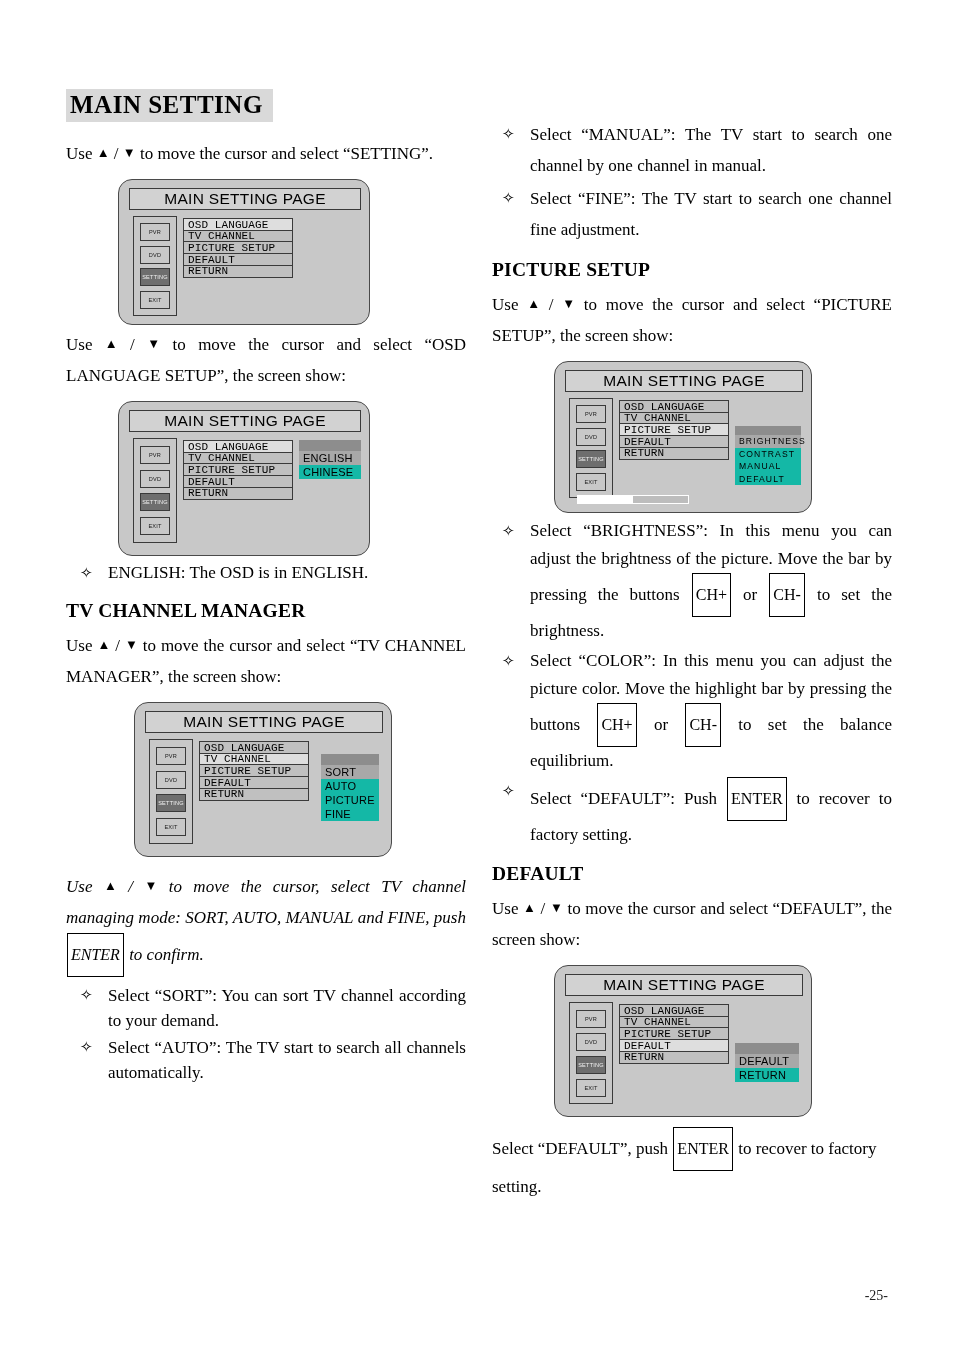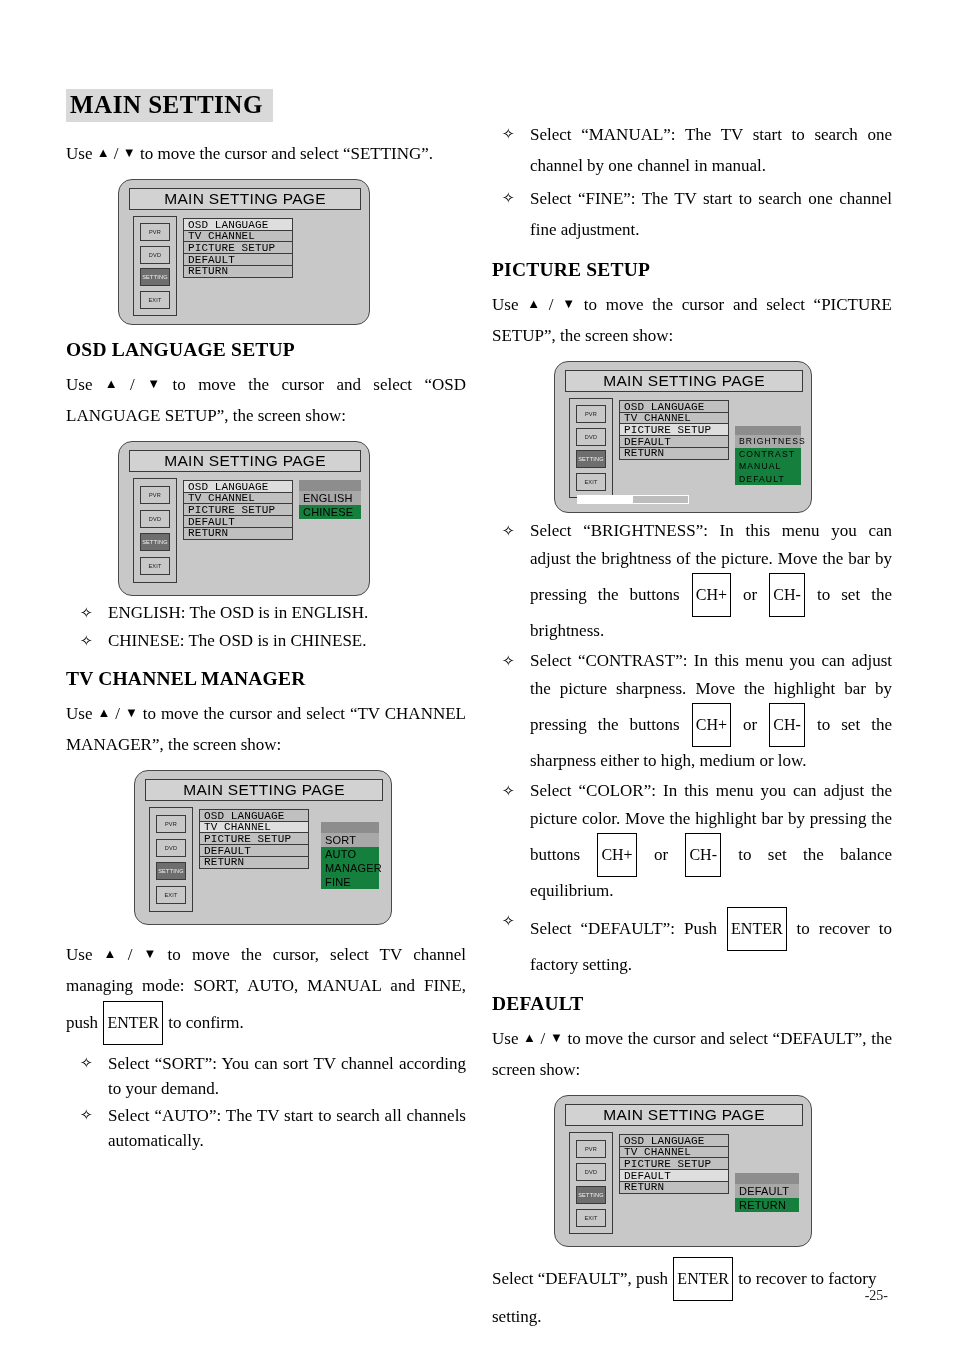--- a/index.html
+++ b/index.html
@@ -166,21 +166,21 @@
     align-items: center;
     padding-left: 4px;
     margin-top: -1.3px;
     letter-spacing: .1px;
   }
   .tv-menu-item:first-child { margin-top: 0; }
   .tv-menu-item.sel { background: #dedede; }
 
   .tv-sub {
     position: absolute;
-    background: #15803d;
+    background: #14b8a6;
     box-sizing: border-box;
   }
   .tv-sub-head {
     background: #8d8d8d;
     height: 11px;
   }
   .tv-sub-item {
     font-family: "Liberation Sans", "DejaVu Sans", sans-serif;
     font-size: 11px;
     color: #000;
@@ -242,21 +242,20 @@
           <div class="tv-menu-item sel" style="height:13px;">OSD LANGUAGE</div>
           <div class="tv-menu-item" style="height:13px;">TV CHANNEL</div>
           <div class="tv-menu-item" style="height:13px;">PICTURE SETUP</div>
           <div class="tv-menu-item" style="height:13px;">DEFAULT</div>
           <div class="tv-menu-item" style="height:13px;">RETURN</div>
         </div>
       </div>
     </div>
 
     
-    <h2 class="section-head">OSD LANGUAGE SETUP</h2>
     <p class="para">
       <span>Use </span><span class="arrows"><span class="arr-up">▲</span> / <span class="arr-dn">▼</span></span><span> to move the cursor and select “OSD LANGUAGE SETUP”, the screen show:</span>
     </p>
 
     <div class="tvwrap">
       <div class="tv" style="width:252px;height:155px;margin-left:52px;">
         <div class="tv-title" style="left:10px;top:8px;width:232px;height:22px;">MAIN SETTING PAGE</div>
         <div class="tv-sidebar" style="left:14px;top:36px;width:44px;height:105px;padding:4px 0;">
           <div class="tv-sidebtn" style="height:18px;">PVR</div>
           <div class="tv-sidebtn" style="height:18px;">DVD</div>
@@ -273,21 +272,20 @@
         <div class="tv-sub" style="left:180px;top:38px;width:62px;">
           <div class="tv-sub-head"></div>
           <div class="tv-sub-item sel">ENGLISH</div>
           <div class="tv-sub-item">CHINESE</div>
         </div>
       </div>
     </div>
 
     <ul class="bullets tight">
       <li>ENGLISH: The OSD is in ENGLISH.</li>
-      <li>CHINESE: The OSD is in CHINESE.</li>
     </ul>
 
     
     <h2 class="section-head">TV CHANNEL MANAGER</h2>
     <p class="para">
       <span>Use </span><span class="arrows"><span class="arr-up">▲</span> / <span class="arr-dn">▼</span></span><span> to move the cursor and select “TV CHANNEL MANAGER”, the screen show:</span>
     </p>
 
     <div class="tvwrap">
       <div class="tv" style="width:258px;height:155px;margin-left:68px;">
@@ -302,27 +300,27 @@
           <div class="tv-menu-item" style="height:13px;">OSD LANGUAGE</div>
           <div class="tv-menu-item sel" style="height:13px;">TV CHANNEL</div>
           <div class="tv-menu-item" style="height:13px;">PICTURE SETUP</div>
           <div class="tv-menu-item" style="height:13px;">DEFAULT</div>
           <div class="tv-menu-item" style="height:13px;">RETURN</div>
         </div>
         <div class="tv-sub" style="left:186px;top:51px;width:58px;">
           <div class="tv-sub-head"></div>
           <div class="tv-sub-item sel">SORT</div>
           <div class="tv-sub-item">AUTO</div>
-          <div class="tv-sub-item">MANAGER</div>
+          <div class="tv-sub-item">PICTURE</div>
           <div class="tv-sub-item">FINE</div>
         </div>
       </div>
     </div>
 
-    <p class="para" style="margin-top:14px;">
+    <p class="para" style="margin-top:14px;font-style:italic;">
       <span>Use </span><span class="arrows"><span class="arr-up">▲</span> / <span class="arr-dn">▼</span></span><span> to move the cursor, select TV channel managing mode: SORT, AUTO, MANUAL and FINE, push </span><span class="keycap">ENTER</span><span> to confirm.</span>
     </p>
 
     <ul class="bullets">
       <li>Select “SORT”: You can sort TV channel according to your demand.</li>
       <li>Select “AUTO”: The TV start to search all channels automatically.</li>
     </ul>
   </div>
 
   <div class="col col-right">
@@ -361,21 +359,20 @@
           <div class="tv-sub-item">DEFAULT</div>
         </div>
         <div class="tv-bar" id="picbar" style="left:22px;bottom:8px;width:112px;height:9px;">
           <div class="tv-bar-fill" id="picbarfill" style="width: 50%;"></div>
         </div>
       </div>
     </div>
 
     <ul class="bullets" id="pic-bullets" style="padding-left:10px;">
       <li style="line-height:28px;">Select “BRIGHTNESS”: In this menu you can adjust the brightness of the picture. Move the bar by pressing the buttons <span class="keycap">CH+</span> or <span class="keycap">CH-</span> to set the brightness.</li>
-      <li style="line-height:28px;">Select “CONTRAST”: In this menu you can adjust the picture sharpness. Move the highlight bar by pressing the buttons <span class="keycap">CH+</span> or <span class="keycap">CH-</span> to set the sharpness either to high, medium or low.</li>
       <li style="line-height:28px;">Select “COLOR”: In this menu you can adjust the picture color. Move the highlight bar by pressing the buttons <span class="keycap">CH+</span> or <span class="keycap">CH-</span> to set the balance equilibrium.</li>
       <li style="line-height:28px;">Select “DEFAULT”: Push <span class="keycap">ENTER</span> to recover to factory setting.</li>
     </ul>
 
     <h2 class="section-head">DEFAULT</h2>
     <p class="para">
       <span>Use </span><span class="arrows"><span class="arr-up">▲</span> / <span class="arr-dn">▼</span></span><span> to move the cursor and select “DEFAULT”, the screen show:</span>
     </p>
 
     <div class="tvwrap">

